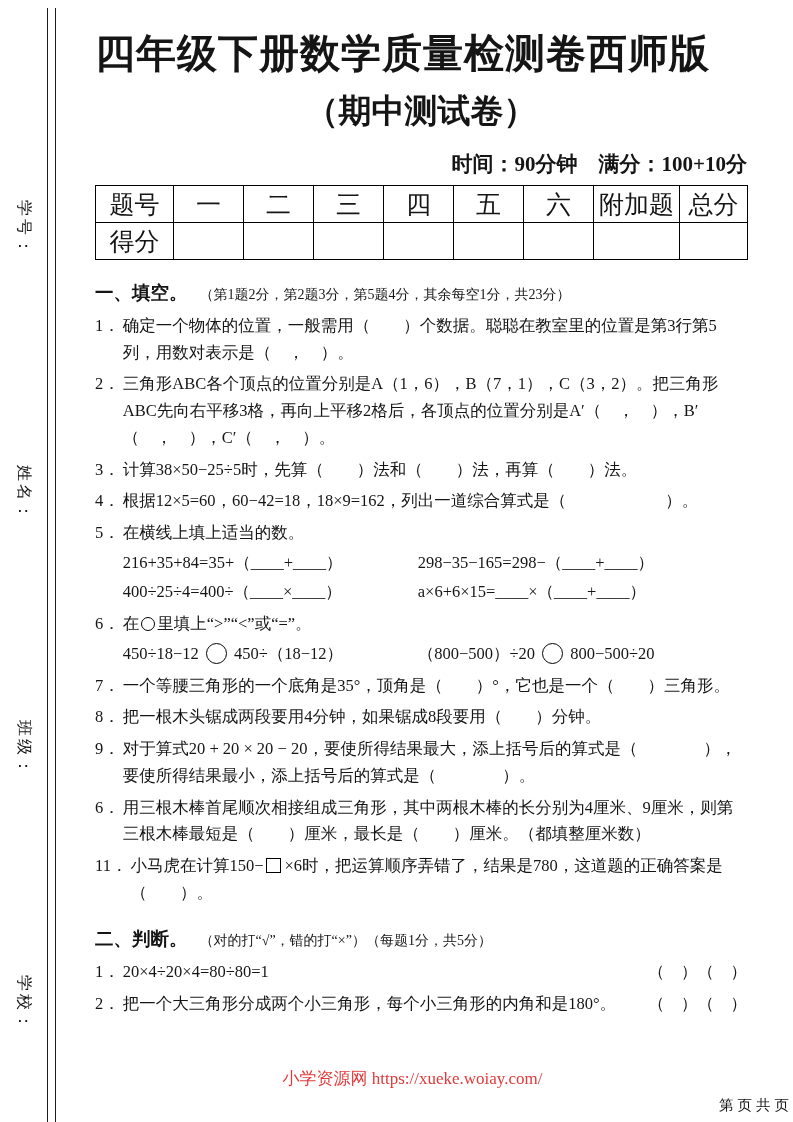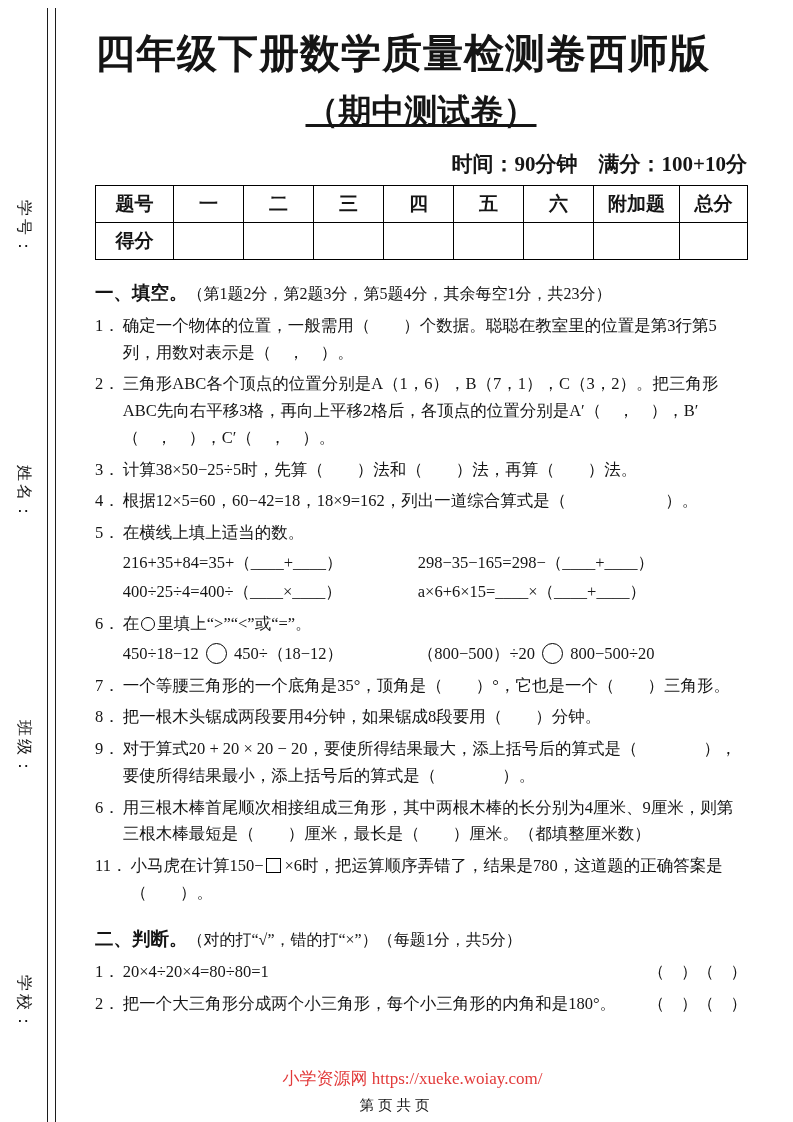--- a/index.html
+++ b/index.html
@@ -17,50 +17,50 @@
     font-size:16px; letter-spacing:3px; white-space:nowrap;
   }
   .blabel.l1 { top:200px; }
   .blabel.l2 { top:465px; }
   .blabel.l3 { top:720px; }
   .blabel.l4 { top:975px; }
 
   .content { position:absolute; left:95px; top:26px; width:652px; }
 
   .title { font-size:40px; font-weight:bold; text-align:left; margin:0 0 8px 0; letter-spacing:1px; white-space:nowrap; }
-  .subtitle { font-size:33px; font-weight:bold; text-align:center; margin:0 0 16px 0;text-decoration:underline; }
+  .subtitle { font-size:33px; font-weight:bold; text-align:center; margin:0 0 16px 0; }
   .meta { text-align:right; font-size:21px; font-weight:bold; margin-bottom:7px; }
 
   table.score { width:652px; border-collapse:collapse; table-layout:fixed; }
   table.score td { border:1.6px solid #000; height:37px; text-align:center; vertical-align:middle;
-    font-size:19px; font-weight:bold; padding:0; }
+    font-size:25px; font-weight:normal; padding:0; }
 
   .sec-head { margin:20px 0 8px 0; }
   .sec-title { font-size:18.5px; font-weight:bold; }
-  .sec-note { font-size:16px; }
+  .sec-note { font-size:14px;margin-left:12px; }
 
   .q { display:flex; margin-bottom:5px; font-size:16.5px; line-height:1.62; }
   .qnum { flex:none; min-width:26px; padding-right:3px; }
   .qbody { flex:1; min-width:0;font-family:Liberation Serif, serif; }
   .qflex { display:flex; }
   .ans { margin-left:auto; padding-left:10px; white-space:nowrap; }
 
   .subrow { display:flex; margin-top:3px; }
   .sub-l { flex:none; width:295px; }
 
   .cmp-circle { display:inline-block; width:21px; height:21px; border:1.5px solid #000;
     border-radius:50%; vertical-align:-5px; margin:0 7px; }
   .small-circle { display:inline-block; width:14px; height:14px; border:1.3px solid #000;
     border-radius:50%; vertical-align:-2px; margin:0 2px; }
   .blank-box { display:inline-block; width:15px; height:15px; border:1.3px solid #000;
     vertical-align:-2px; margin:0 3px; }
 
   .footer-site { position:absolute; left:12px; right:0; bottom:32px; text-align:center;
     color:#e23a3a; font-size:17px;margin-left:20px; }
-  .footer-page { position:absolute; left:0; right:0; bottom:7px; text-align:center;
+  .footer-page { position:absolute; left:0; right:0; bottom:7px; text-align:right;
     font-size:14.5px; letter-spacing:4px; }
 </style>
 </head>
 <body>
 
 <div class="page">
 
   <div class="vline a"></div>
   <div class="vline b"></div>
   <div class="blabel l1">学号：</div>

